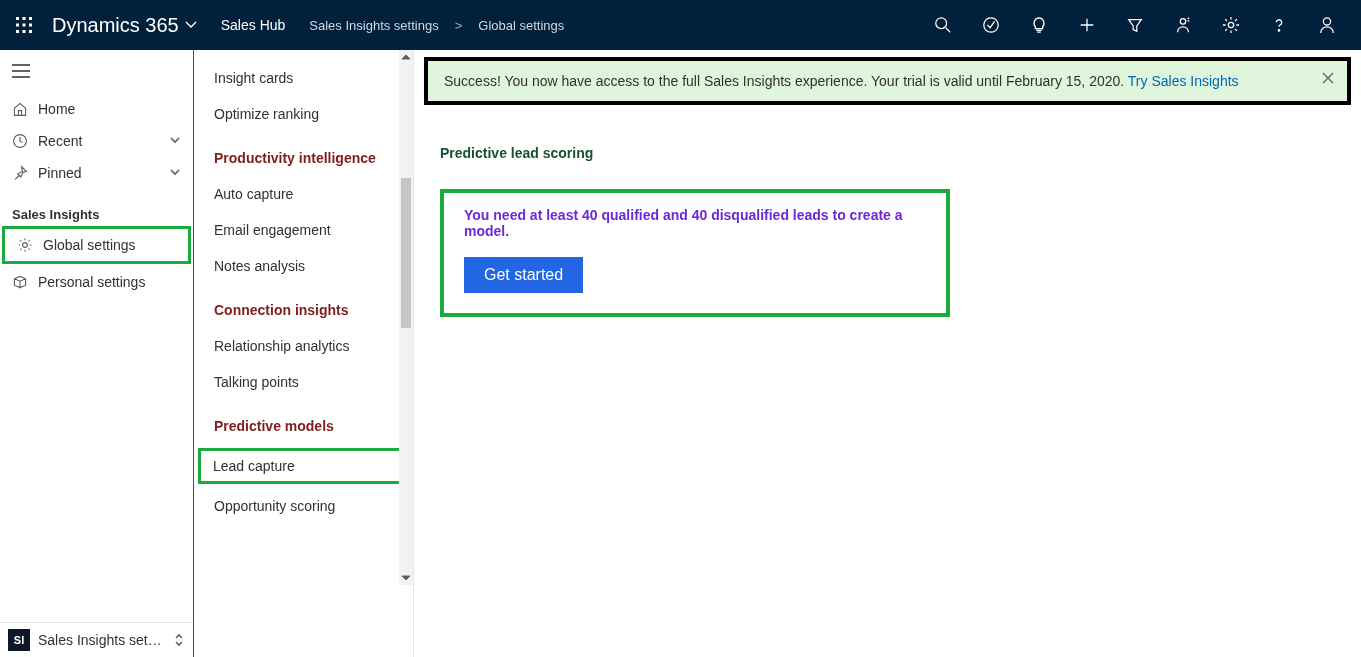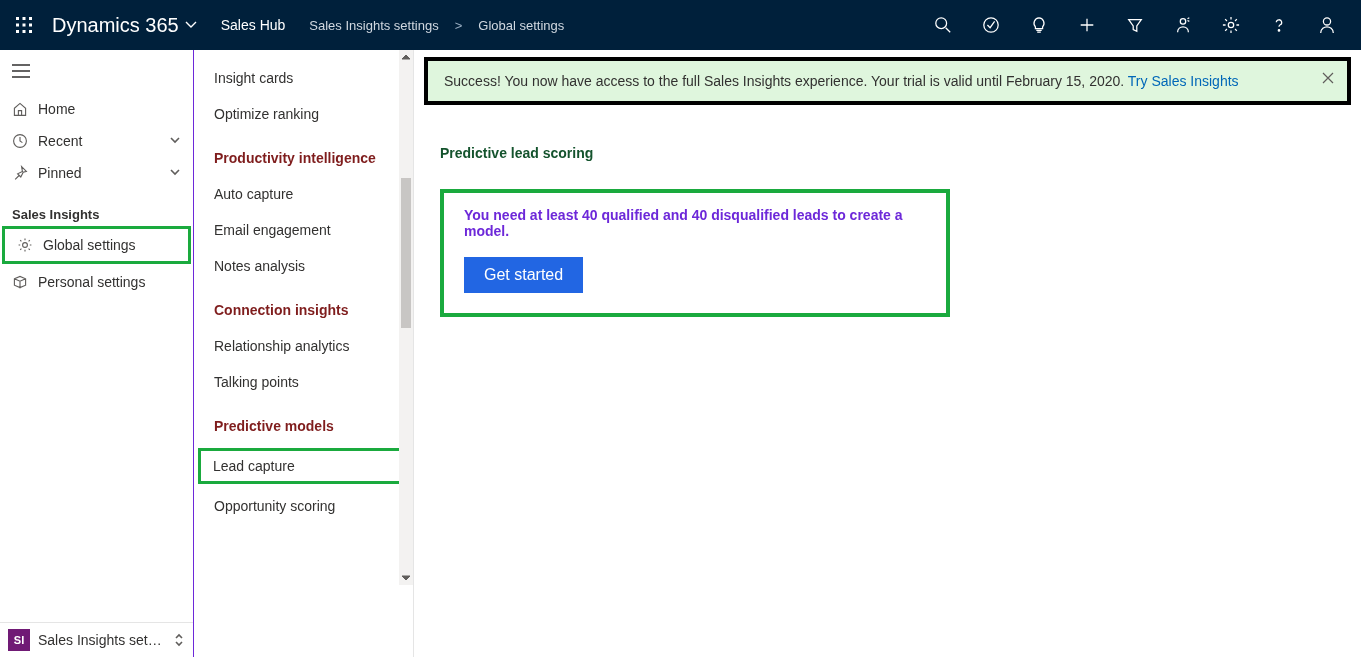--- a/index.html
+++ b/index.html
@@ -61,21 +61,21 @@
     border: 3px solid #1aaa3e;
     margin: 0 2px 2px 2px;
   }
   .leftnav-bottom {
     border-top: 1px solid #e5e5e5;
     padding: 6px 8px;
     display: flex; align-items: center; gap: 8px;
     cursor: pointer;
   }
   .si-badge {
-    width: 22px; height: 22px; background: #701a75; color: #fff;
+    width: 22px; height: 22px; background: #0f172a; color: #fff;
     font-size: 11px; display: flex; align-items: center; justify-content: center;
     font-weight: 600;
   }
   .leftnav-bottom .lbl { flex: 1; white-space: nowrap; overflow: hidden; text-overflow: ellipsis; }
   .leftnav-bottom svg { width: 12px; height: 14px; stroke: #605e5c; fill: none; stroke-width: 1.6; }
 
   
   .midnav {
     width: 220px;
     border-right: 1px solid #e5e5e5;

